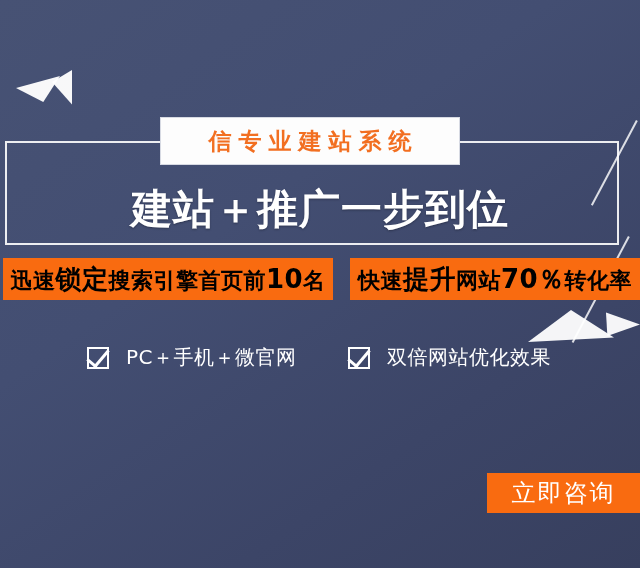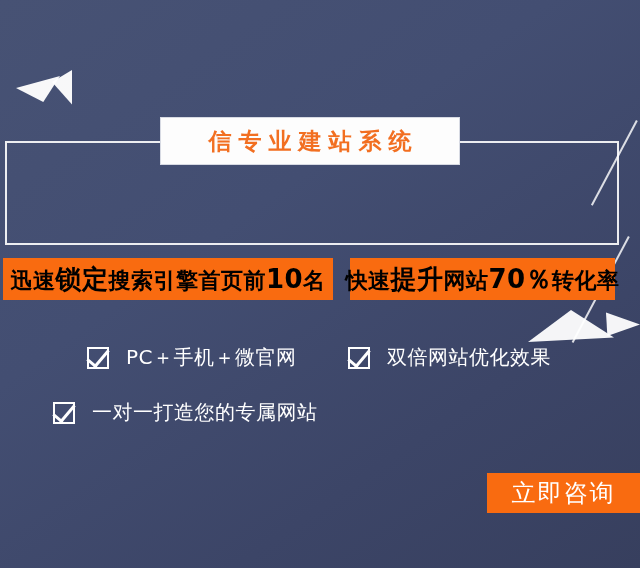--- a/index.html
+++ b/index.html
@@ -124,21 +124,21 @@
     position: absolute;
     top: 258px;
     height: 42px;
     background: #f96b10;
     display: flex;
     align-items: center;
     justify-content: center;
     box-sizing: border-box;
   }
   .strip-left  { left: 3px;   width: 330px; }
-  .strip-right { left: 350px; width: 265px; }
+  .strip-right { left: 350px; width: 290px; }
   .strip-text {
     color: #000000;
     font-size: 22px;
     font-weight: 700;
     white-space: nowrap;
     letter-spacing: .5px;
   }
   .strip-text .em { font-size: 26px; }
 
   
@@ -221,20 +221,23 @@
 
   <div class="diag" style="left:636px; top:120px; height:96px; transform:rotate(28deg);"></div>
   <div class="diag" style="left:628px; top:236px; height:120px; transform:rotate(28deg);"></div>
 
   <div class="frame"></div>
 
   <div class="badge">
     <span class="badge-text">信专业建站系统</span>
   </div>
 
+  <div class="headline-row">
+    <span class="headline">建站＋推广一步到位</span>
+  </div>
 
   <div class="strip strip-left">
     <span class="strip-text"><span>迅速</span><span class="em">锁定</span><span>搜索引擎首页前</span><span class="em">10</span><span>名</span></span>
   </div>
   <div class="strip strip-right">
     <span class="strip-text"><span>快速</span><span class="em">提升</span><span>网站</span><span class="em">70％</span><span>转化率</span></span>
   </div>
 
   <div class="plane plane-r" style="left:528px; top:310px; width:112px; height:34px;">
     <span class="big"></span>
@@ -246,24 +249,20 @@
       <div class="feature col-1">
         <span class="check-icon"></span>
         <span class="feature-label">PC＋手机＋微官网</span>
       </div>
       <div class="feature col-2">
         <span class="check-icon"></span>
         <span class="feature-label">双倍网站优化效果</span>
       </div>
     </div>
     <div class="feature-row">
-      <div class="feature col-2">
-        <span class="check-icon"></span>
-        <span class="feature-label">一对一打造您的专属网站</span>
-      </div>
     </div>
   </div>
 
   <div class="cta">
     <span class="cta-label">立即咨询</span>
   </div>
 
 </div>
 
 </body></html>

